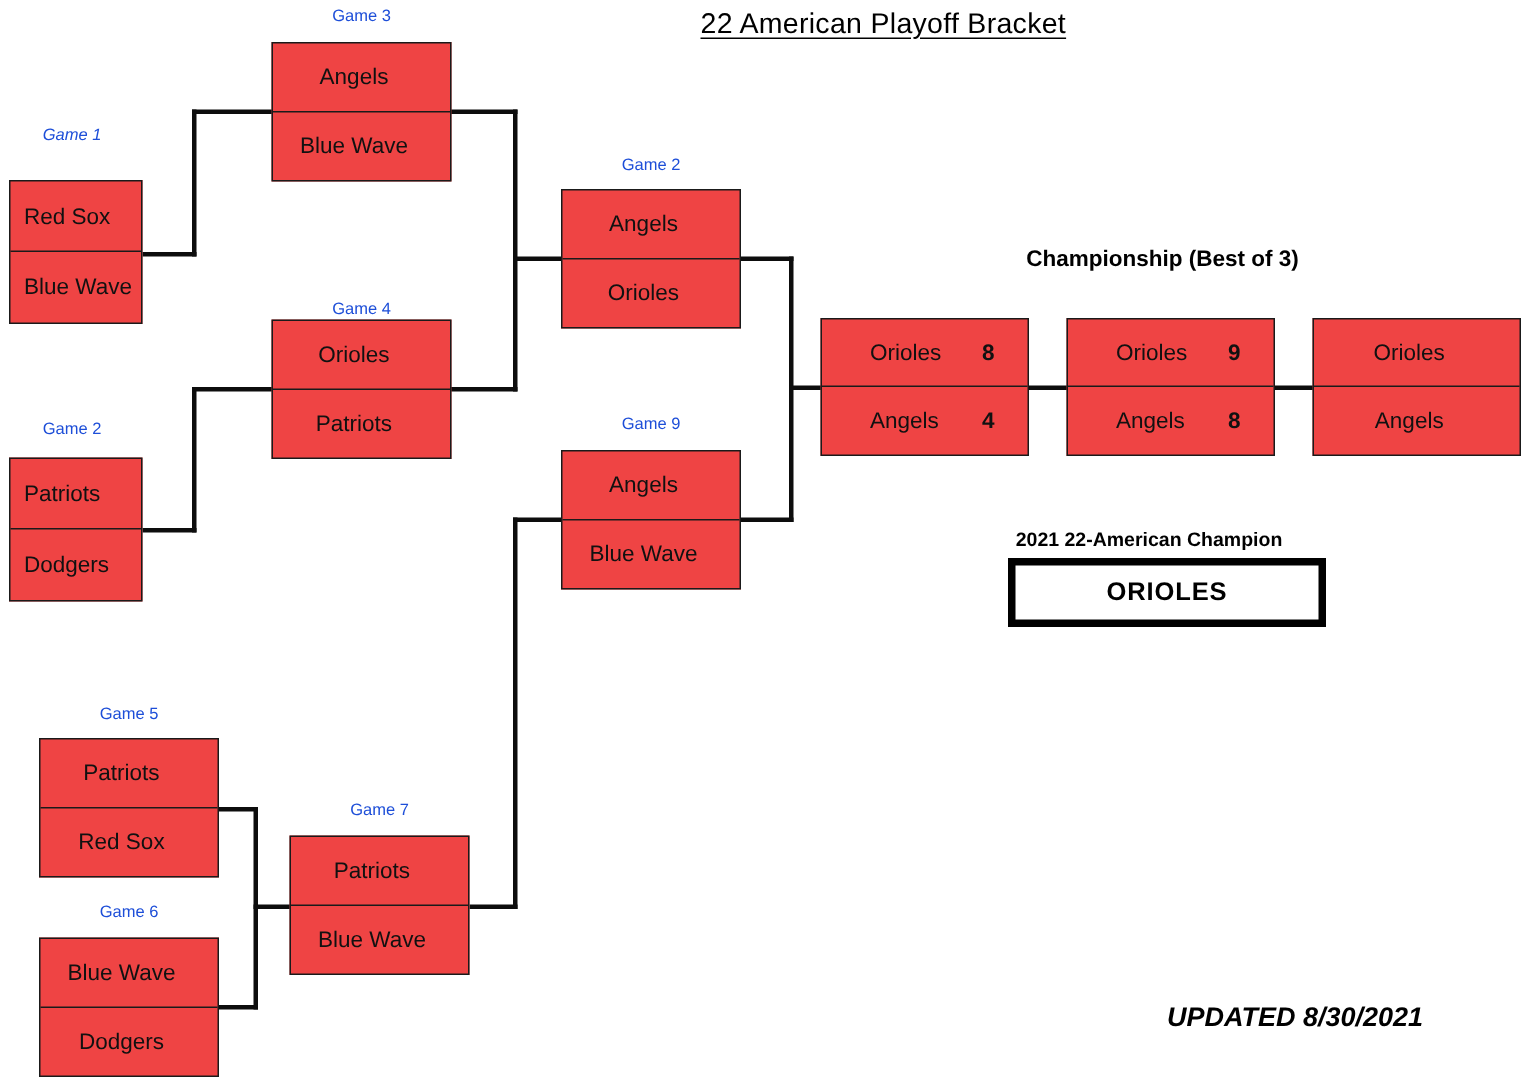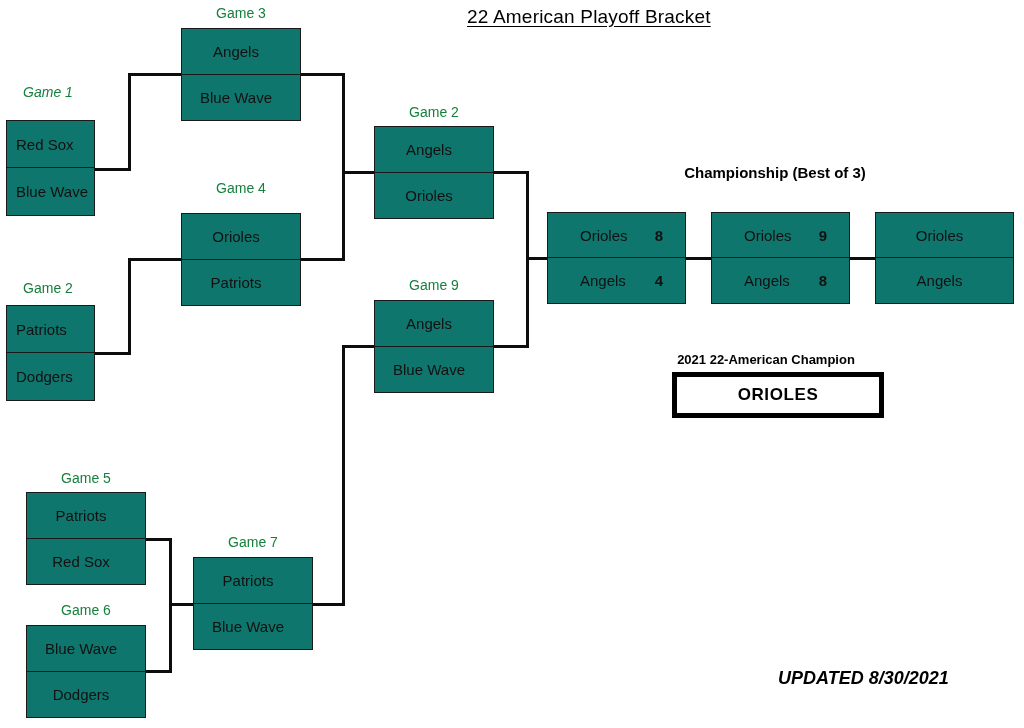--- a/index.html
+++ b/index.html
@@ -26,31 +26,31 @@
     font-weight: normal;
     text-decoration: underline;
     text-underline-offset: 3px;
     white-space: nowrap;
     letter-spacing: .2px;
   }
 
   
   .game-label {
     position: absolute;
-    font-size: 14px;
+    font-size: 11px;
     text-align: center;
     white-space: nowrap;
-    color: #15803d;
+    color: #1d4ed8;
   }
 
   
   .match {
     position: absolute;
     border: 1.6px solid #1a1a1a;
-    background: #0f766e;
+    background: #ef4444;
   }
   .slot {
     position: relative;
     height: 50%;
     display: flex;
     align-items: center;
     font-size: 15px;
     color: #111111;
     white-space: nowrap;
   }
@@ -183,21 +183,21 @@
     <div class="slot top">
       <span class="team">Angels</span>
       <span class="score"></span>
     </div>
     <div class="slot bottom">
       <span class="team">Blue Wave</span>
       <span class="score"></span>
     </div>
   </div>
 
-  <div class="game-label" style="left:181px; top:180px; width:120px;">Game 4</div>
+  <div class="game-label" style="left:181px; top:200px; width:120px;">Game 4</div>
   <div class="match align-center" style="left:181px; top:213px; width:120px; height:93px;">
     <div class="slot top">
       <span class="team">Orioles</span>
       <span class="score"></span>
     </div>
     <div class="slot bottom">
       <span class="team">Patriots</span>
       <span class="score"></span>
     </div>
   </div>

